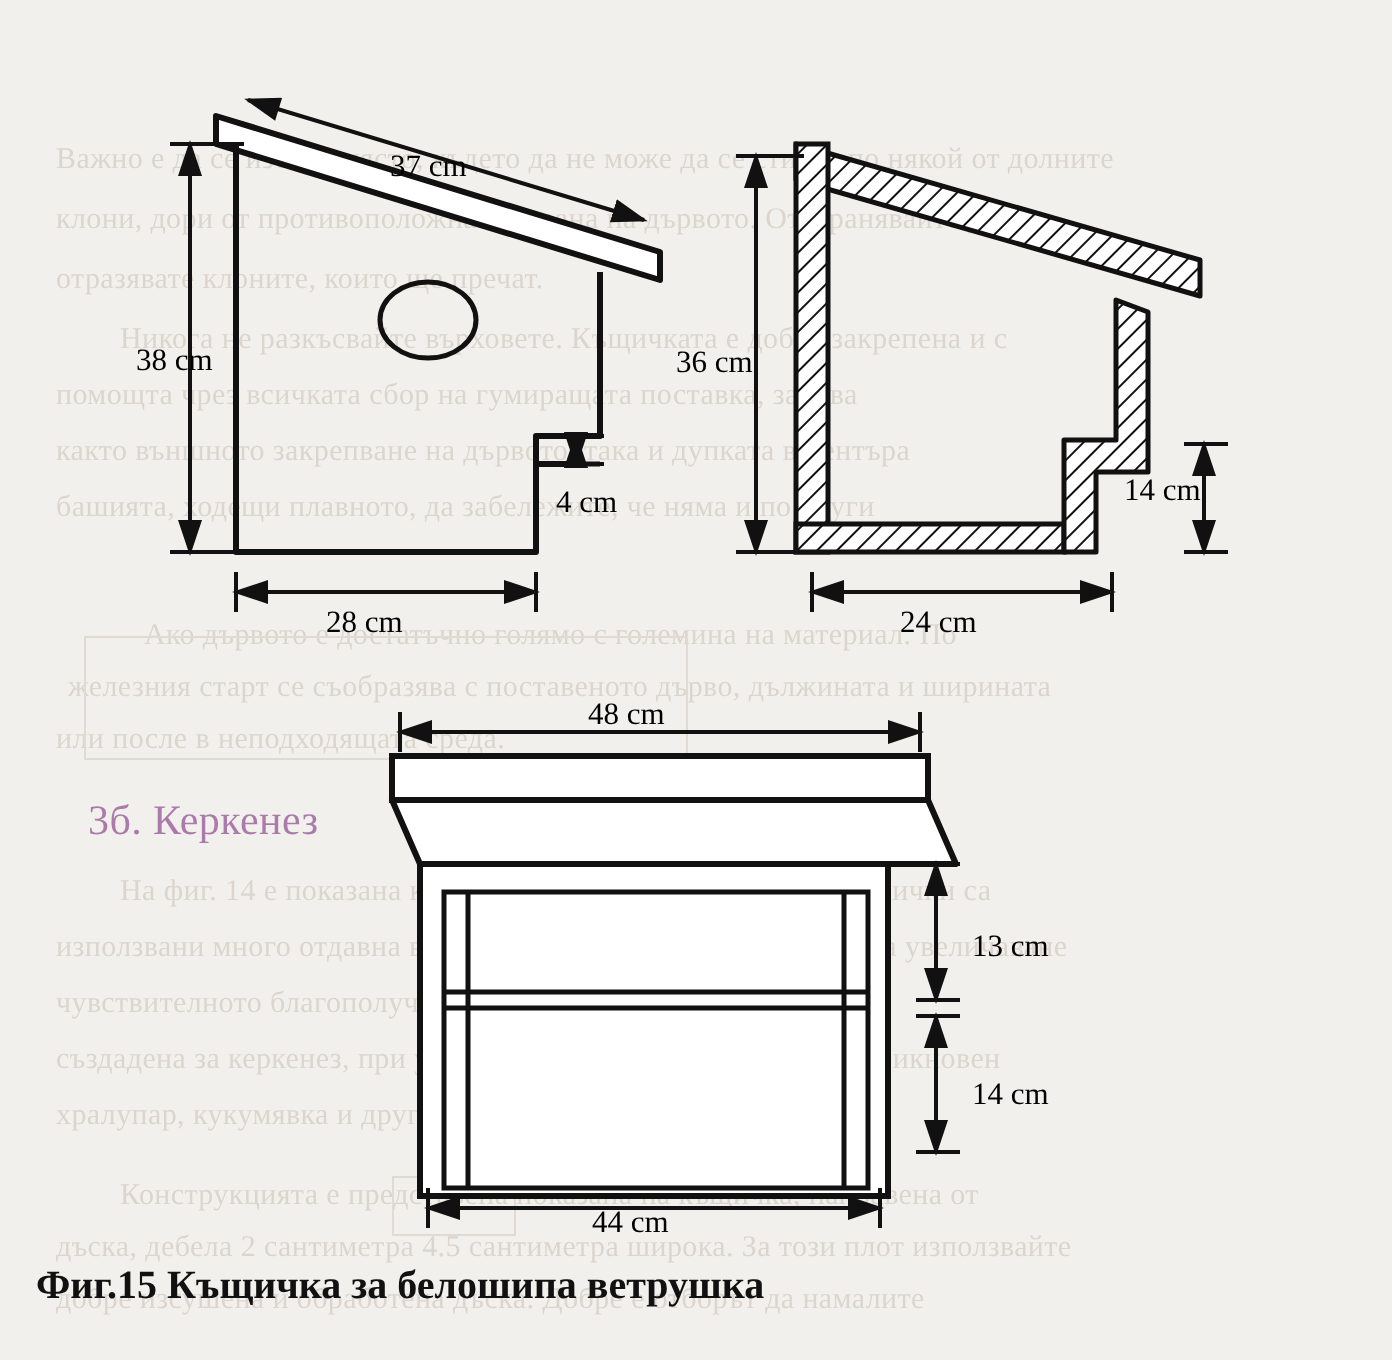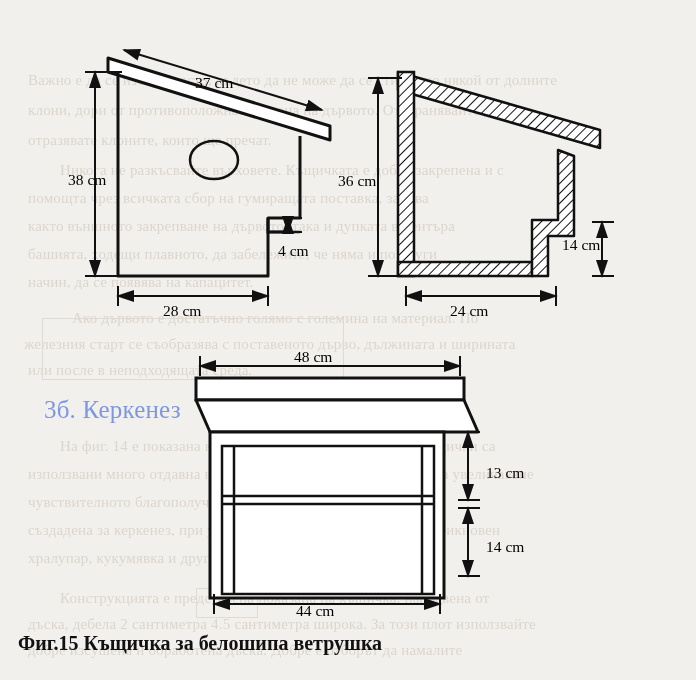--- a/index.html
+++ b/index.html
@@ -45,25 +45,24 @@
 <body>
 
 <div id="bleed">
   <div class="ln" style="left:28px;top:66px;">Важно е да се избере място, където да не може да се стигне по някой от долните</div>
   <div class="ln" style="left:28px;top:96px;">клони, дори от противоположната страна на дървото. Отстранявайте да не</div>
   <div class="ln" style="left:28px;top:126px;">отразявате клоните, които ще пречат.</div>
   <div class="ln" style="left:60px;top:156px;">Никога не разкъсвайте върховете. Къщичката е добре закрепена и с</div>
   <div class="ln" style="left:28px;top:184px;">помощта чрез всичката сбор на гумиращата поставка, завива</div>
   <div class="ln" style="left:28px;top:212px;">както външното закрепване на дървото, така и дупката в центъра</div>
   <div class="ln" style="left:28px;top:240px;">башията, ходещи плавното, да забележите, че няма и по други</div>
-  <div class="ln" style="left:28px;top:268px;">начин, да се появява на капацитет.</div>
   <div class="ln" style="left:60px;top:304px;margin-left:12px;">Ако дървото е достатъчно голямо с големина на материал. По</div>
-  <div class="ln" style="left:24px;top:330px;">железния старт се съобразява с поставеното дърво, дължината и ширината</div>
+  <div class="ln" style="left:34px;top:330px;">железния старт се съобразява с поставеното дърво, дължината и ширината</div>
   <div class="ln" style="left:28px;top:356px;text-align:center;">или после в неподходящата среда.</div>
-  <div class="ln" style="left:44px;top:396px;font-size:25px;color:#1d4ed8;">3б. Керкенез</div>
+  <div class="ln" style="left:44px;top:396px;font-size:21px;color:#701a75;">3б. Керкенез</div>
   <div class="ln" style="left:60px;top:432px;">На фиг. 14 е показана къщичката за керкенези. Такива къщички са</div>
   <div class="ln" style="left:28px;top:460px;">използвани много отдавна в Швейцария, Германия и Унгария за увеличаване</div>
   <div class="ln" style="left:28px;top:488px;">чувствителното благополучие на тази красива птичка. Макар и</div>
   <div class="ln" style="left:28px;top:516px;">създадена за керкенез, при успешно могат да се използват за обикновен</div>
   <div class="ln" style="left:28px;top:544px;">хралупар, кукумявка и други.</div>
   <div class="ln" style="left:60px;top:584px;">Конструкцията е представена показана на къщичка, направена от</div>
   <div class="ln" style="left:28px;top:610px;">дъска, дебела 2 сантиметра 4.5 сантиметра широка. За този плот използвайте</div>
   <div class="ln" style="left:28px;top:636px;">добре изсушена и обработена дъска. Добре е отборът да намалите</div>
   <div class="box" style="left:42px;top:318px;width:300px;height:60px;"></div>
   <div class="box" style="left:196px;top:588px;width:60px;height:28px;"></div>

